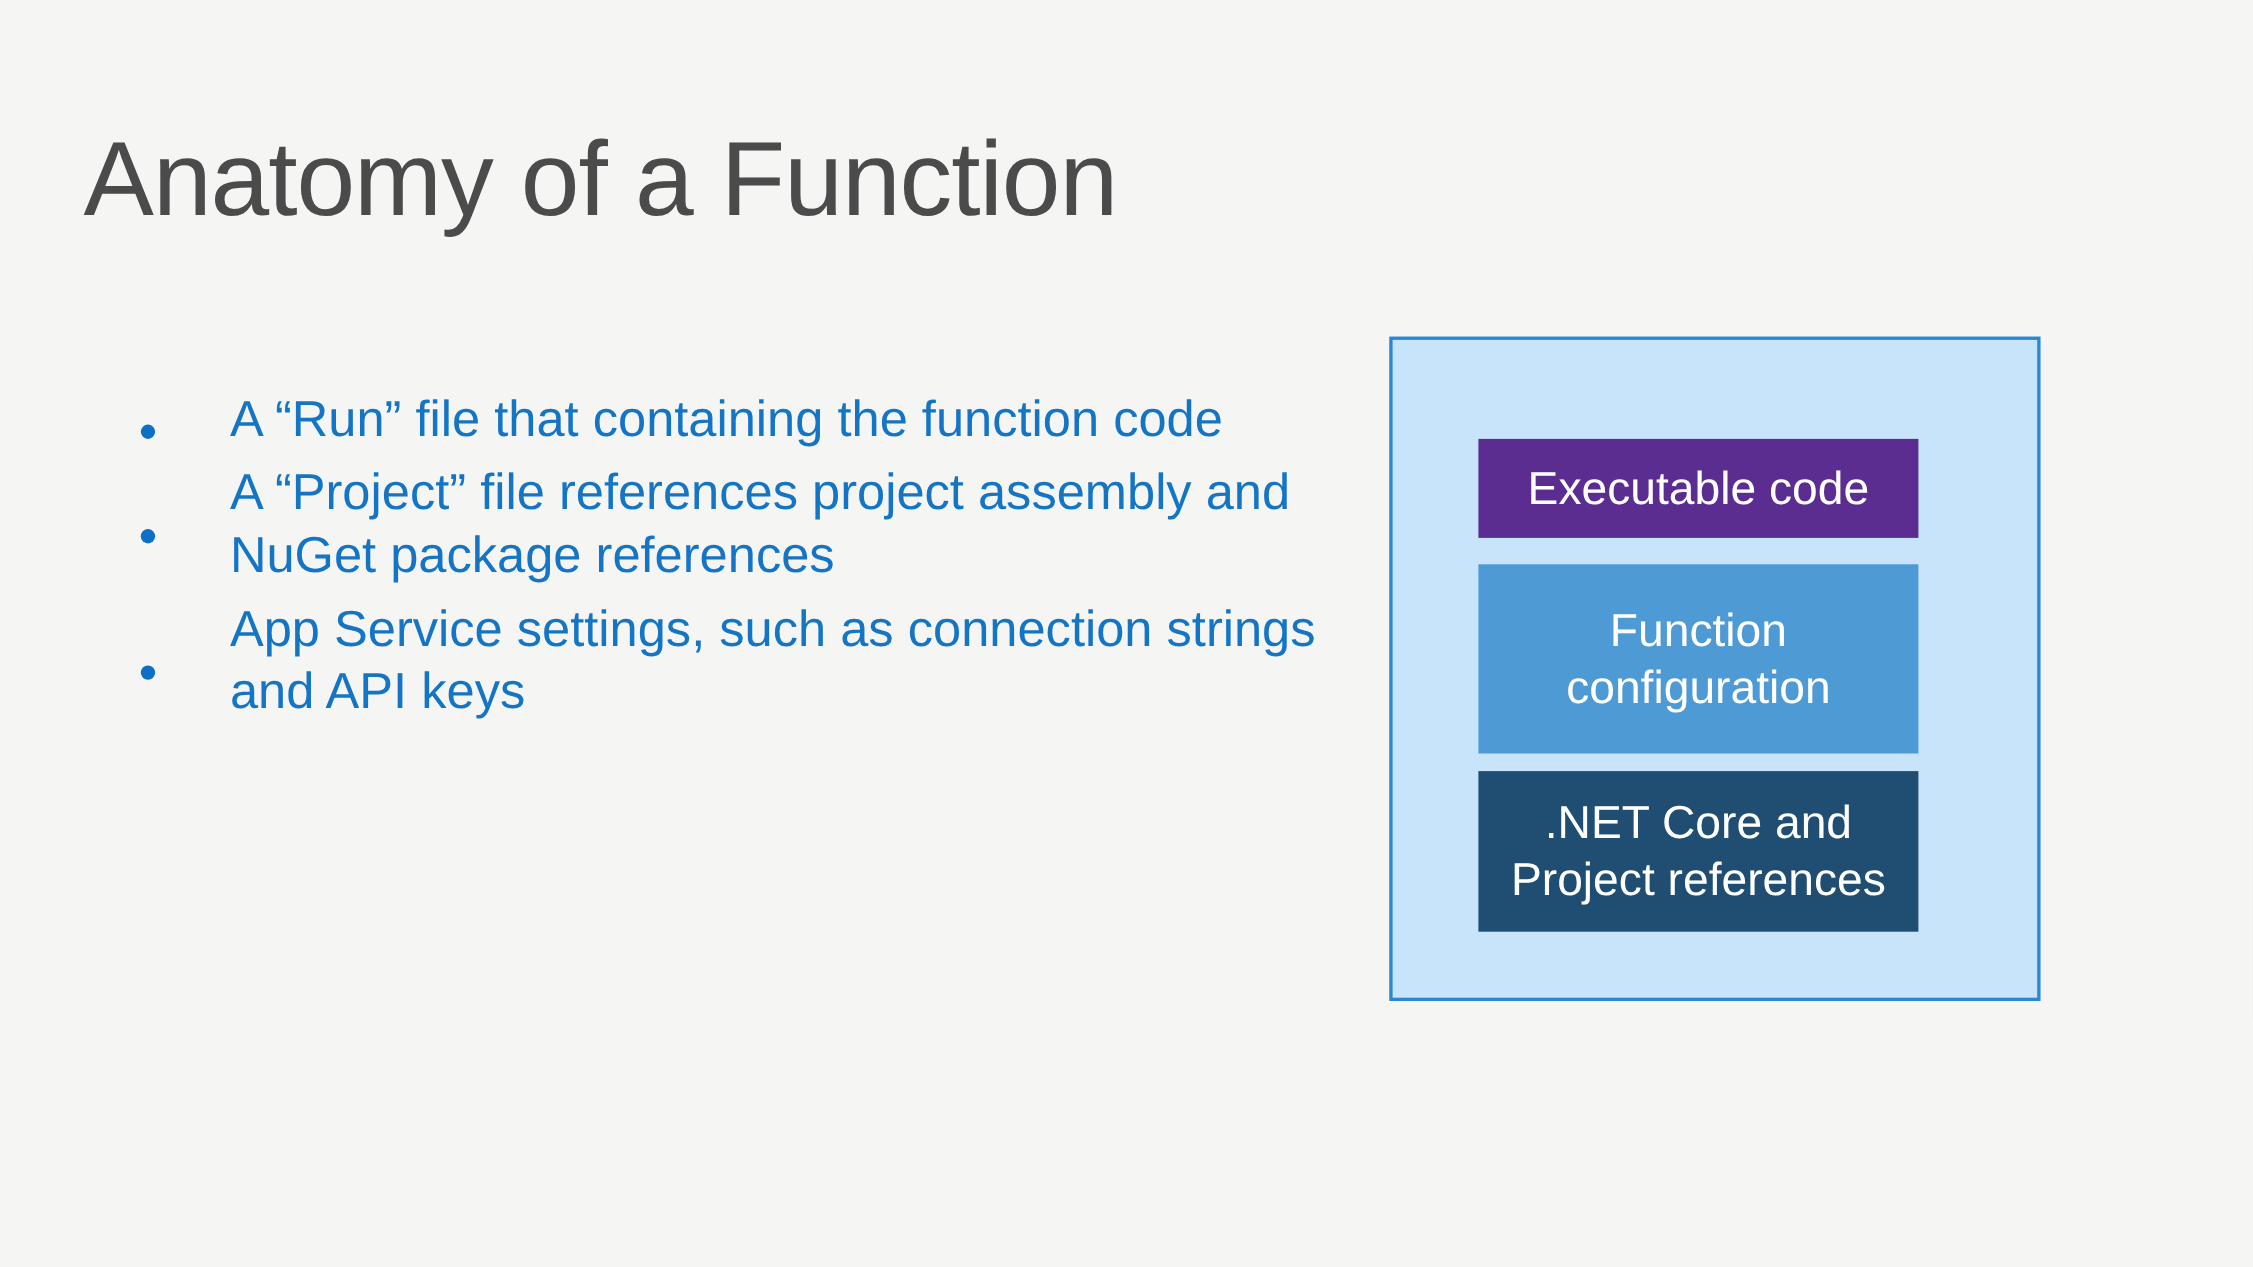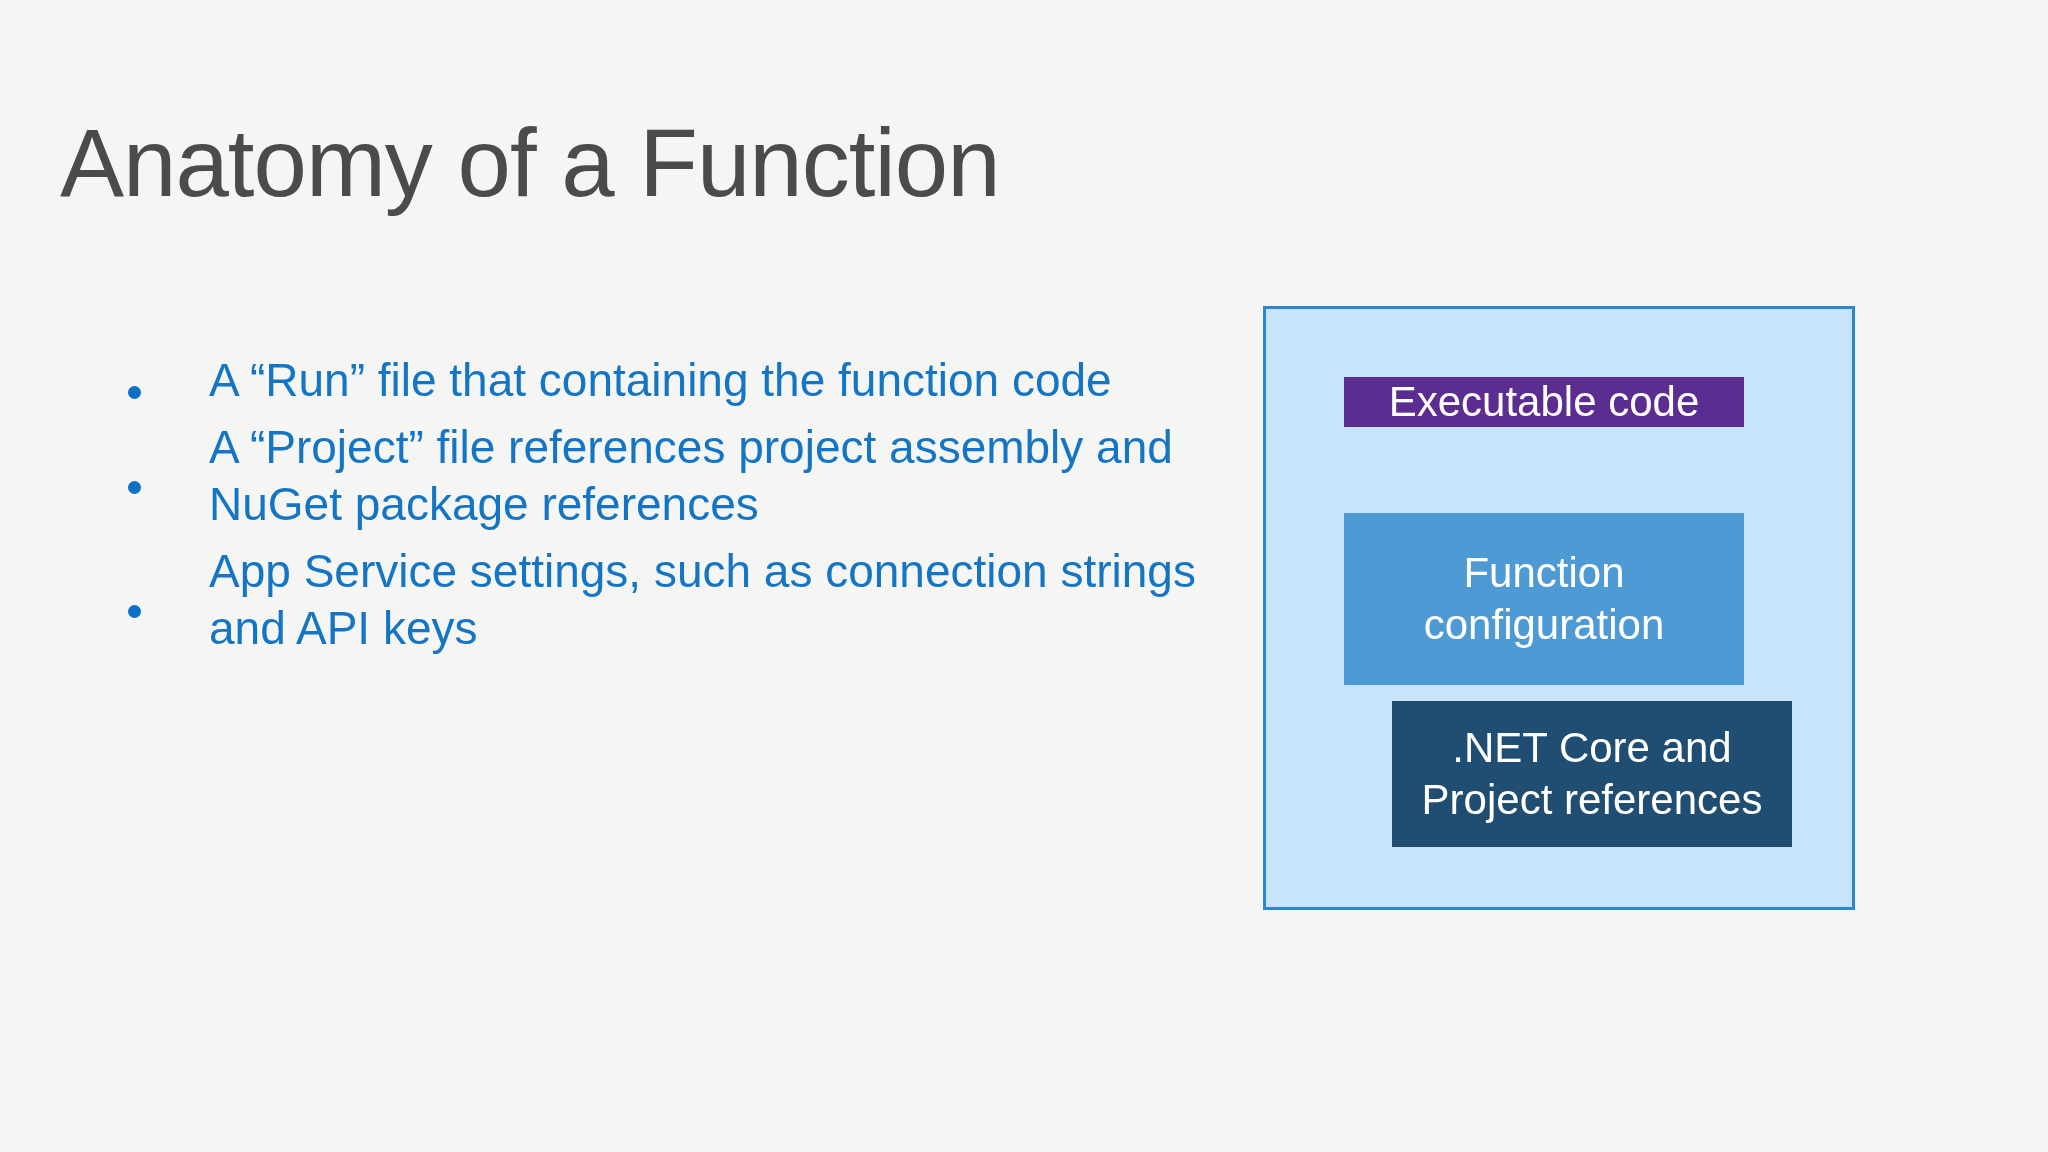--- a/index.html
+++ b/index.html
@@ -10,21 +10,21 @@
   .slide {
     position: relative;
     width: 2048px;
     height: 1152px;
     background: #f5f5f4;
     overflow: hidden;
     font-family: "Liberation Sans", sans-serif;
   }
   .title {
     position: absolute;
-    left: 60px;
+    left: 76px;
     top: 44px;
     font-size: 96px;
     font-weight: 300;
     letter-spacing: -1px;
     color: #4b4b4b;
     white-space: nowrap;
   }
   .bullet-list {
     position: absolute;
     left: 128px;
@@ -69,23 +69,23 @@
     display: flex;
     align-items: center;
     justify-content: center;
     text-align: center;
     color: #ffffff;
     font-size: 42px;
     font-weight: 300;
     line-height: 52px;
     white-space: pre-line;
   }
-  .layer-exec   { top: 68px;  height: 50px;  }
+  .layer-exec   { top: 90px;  height: 90px;  }
   .layer-config { top: 204px; height: 172px; }
-  .layer-net    { top: 392px; height: 146px; margin-left: 48px; }
+  .layer-net    { top: 392px; height: 146px; }
 </style>
 </head>
 <body>
 
 <div class="slide">
 
   <h1 class="title">Anatomy of a Function</h1>
 
   <div class="bullet-list">
 

